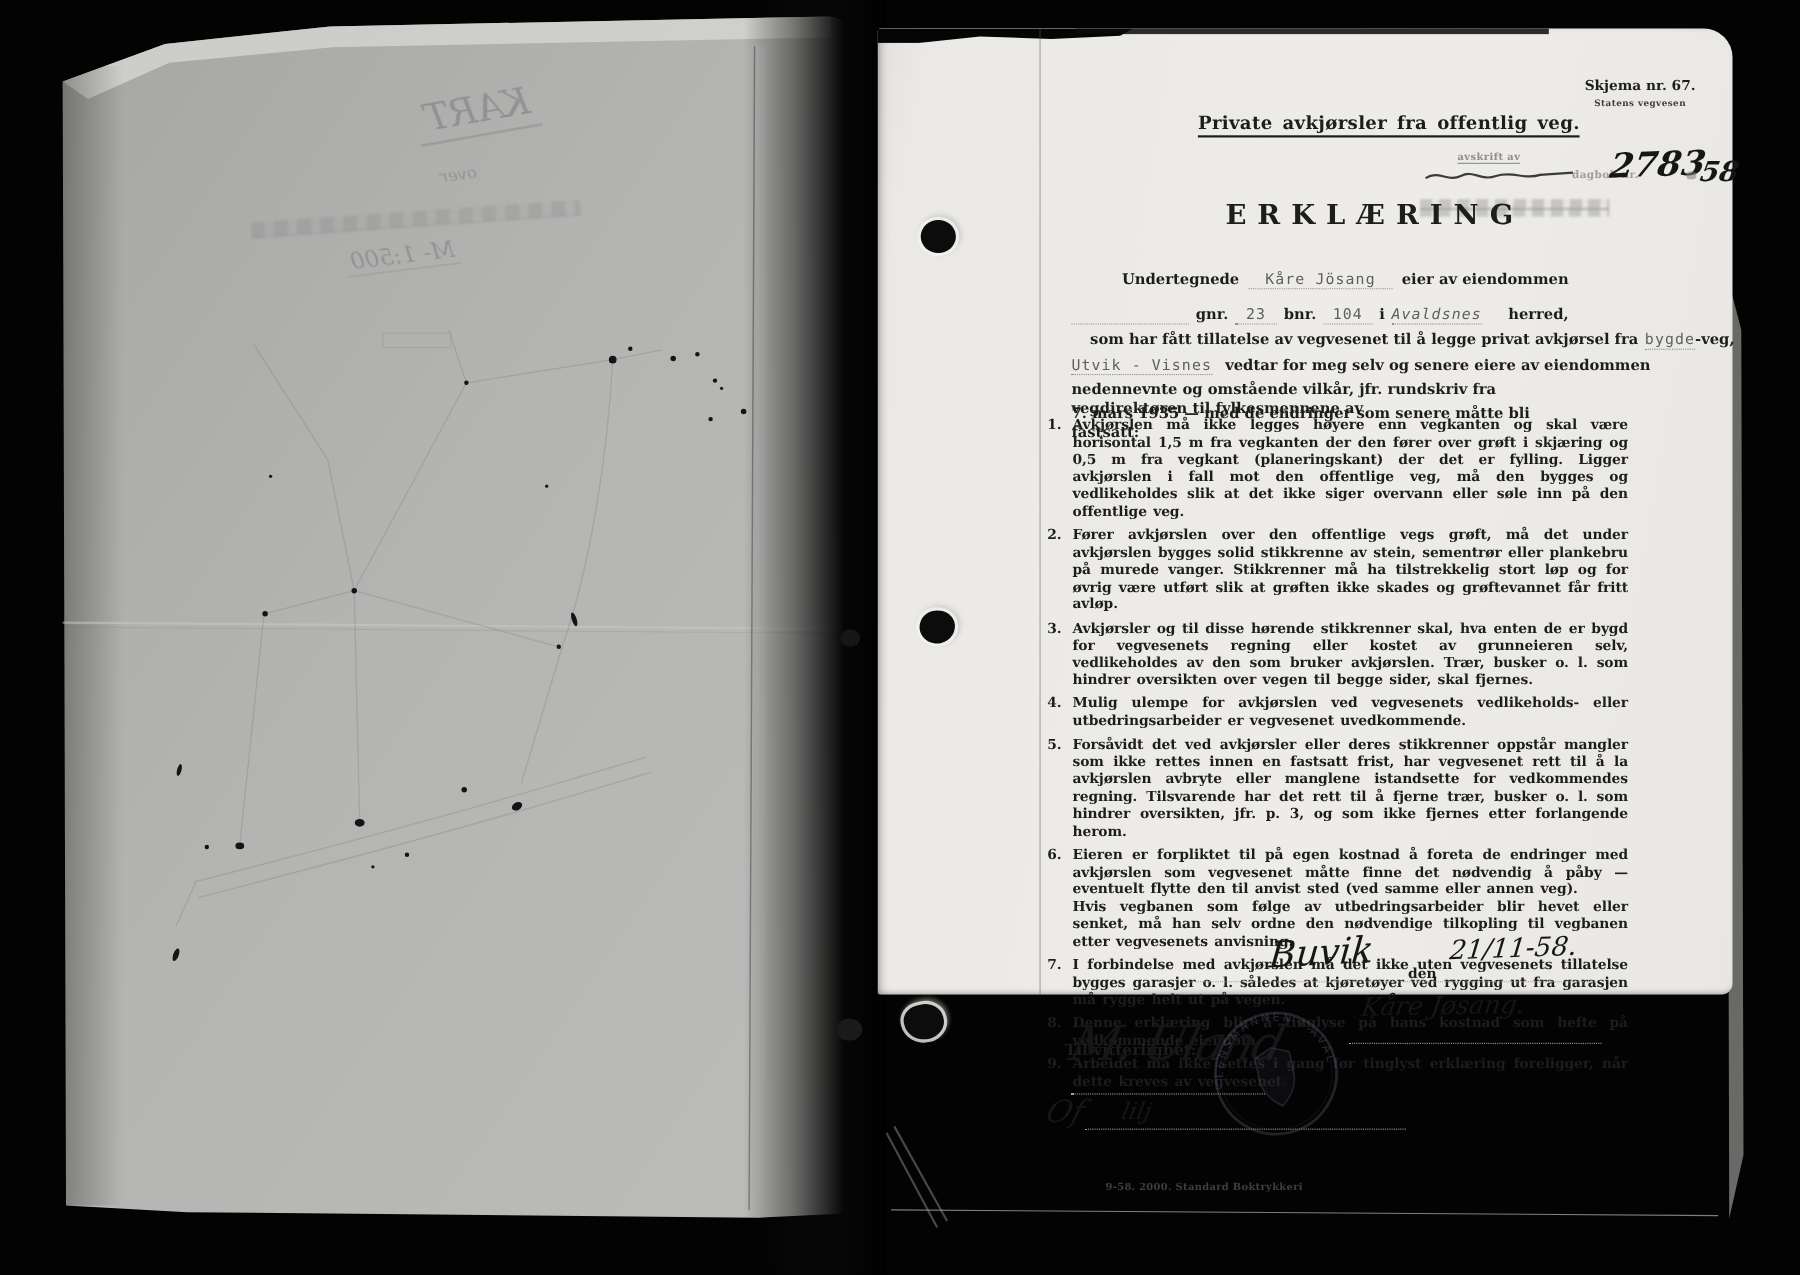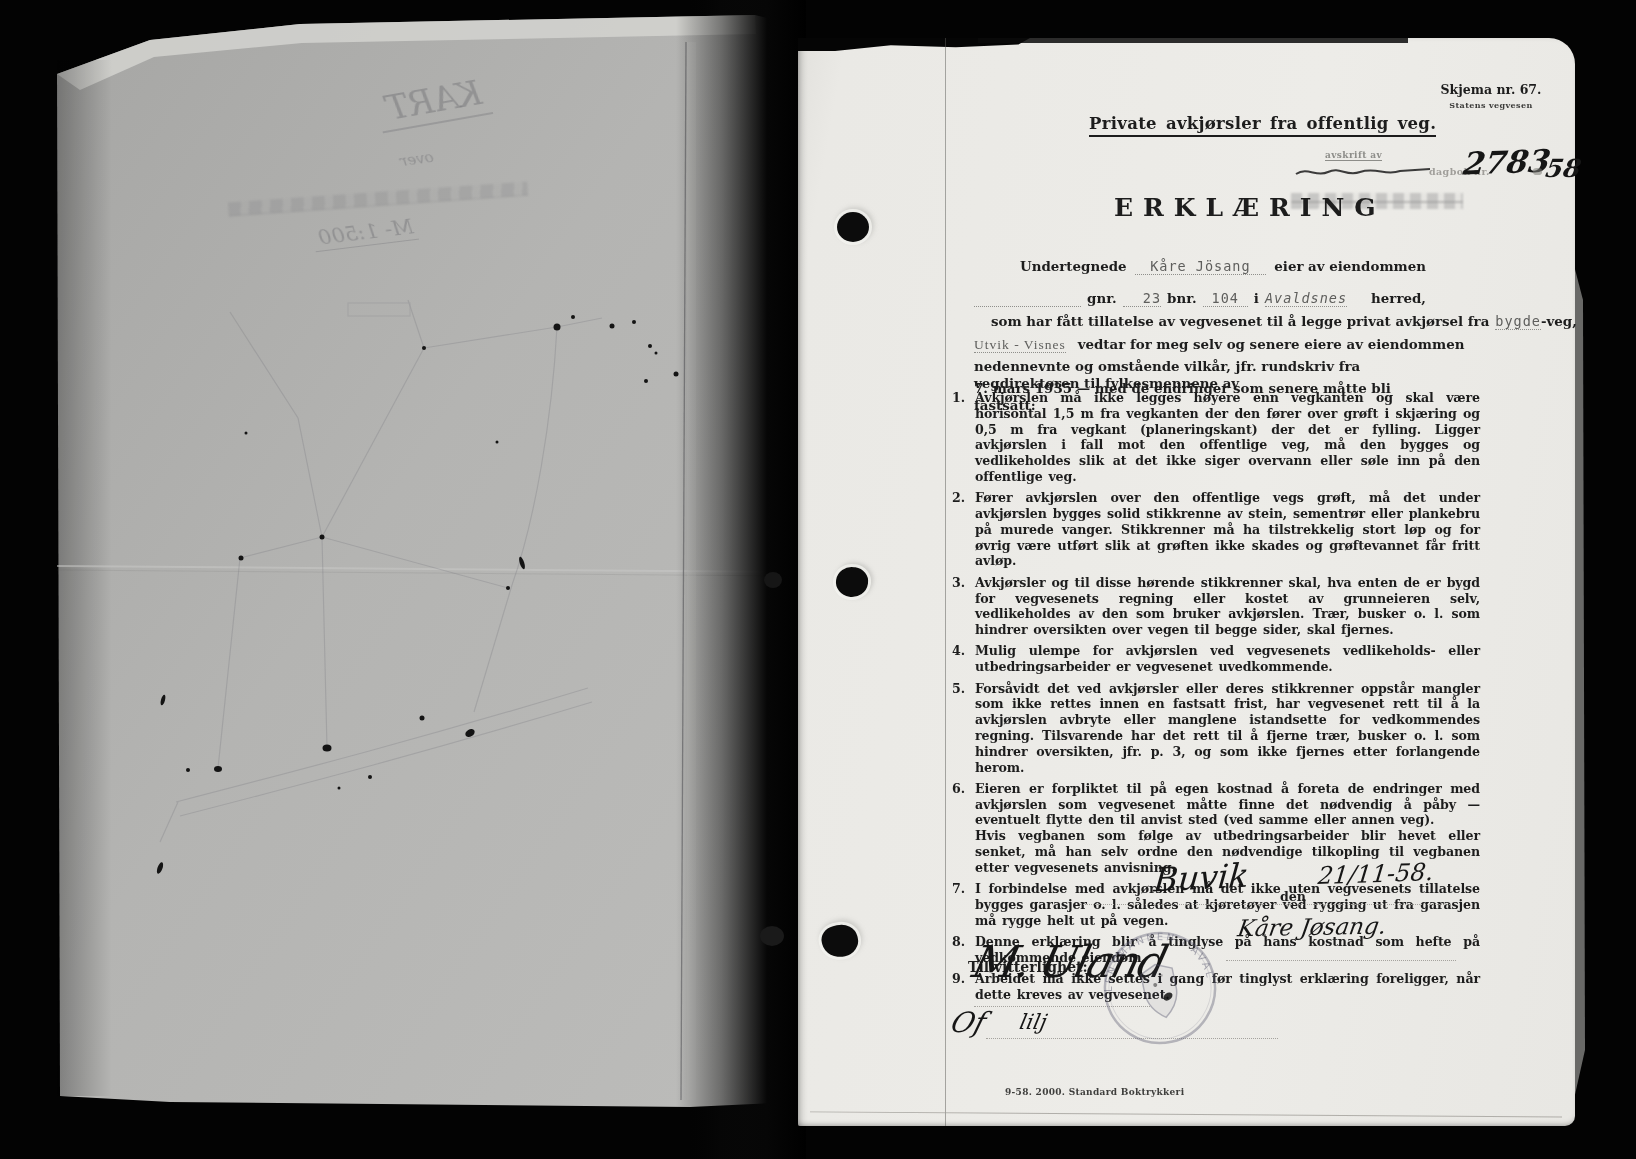--- a/index.html
+++ b/index.html
@@ -14,21 +14,21 @@
   .bleed-kart{left:378px;top:80px;font-size:34px;transform:scaleX(-1) rotate(10deg);
               border-bottom:2px solid rgba(104,104,110,.30);padding:0 8px 2px;}
   .bleed-over{left:400px;top:150px;font-size:15px;transform:scaleX(-1) rotate(8deg);}
   .bleed-bar{position:absolute;left:228px;top:192px;width:300px;height:14px;transform:rotate(-4deg);
              filter:blur(1.2px);opacity:.55;border-bottom:1.5px solid rgba(104,104,110,.35);
              background:repeating-linear-gradient(95deg,rgba(104,104,110,.30) 0 13px,rgba(104,104,110,.05) 13px 21px);}
   .bleed-scale{left:314px;top:220px;font-size:21px;transform:scaleX(-1) rotate(7deg);
                border-bottom:1.5px solid rgba(104,104,110,.30);padding:0 4px 1px;}
 
   
-  .page{position:absolute;left:798px;top:38px;width:777px;height:1088px;
+  .page{position:absolute;left:798px;top:26px;width:777px;height:878px;
         background:linear-gradient(100deg,#e2e1dd 0,#eae9e5 5%,#edece8 55%,#e8e7e3 100%);
         border-radius:2px 26px 10px 2px;
         box-shadow:inset 6px 0 10px -6px rgba(0,0,0,.45), inset 0 -4px 6px -4px rgba(0,0,0,.35);}
   .page .topjag{position:absolute;left:0;top:0;width:232px;height:13px;background:#050505;
         clip-path:polygon(0 0,100% 0,95% 50%,68% 72%,40% 55%,16% 100%,0 100%);}
   .page .topline{position:absolute;left:180px;top:0;width:430px;height:5px;background:#0a0a0a;opacity:.85;}
   .page .crease-v{position:absolute;left:147px;top:0;width:1px;height:100%;background:rgba(92,92,88,.5);}
   .page .stackline{position:absolute;left:12px;top:1076px;width:752px;height:1px;background:#a19f9a;
         transform:rotate(.4deg);opacity:.8;}
 
@@ -209,34 +209,34 @@
     <div class="abs print heading">ERKLÆRING</div>
 
     <div class="abs intro introrow" style="top:220px;">
       <span style="margin-left:46px;" class="print lbl">Undertegnede</span>
       <span class="fill typed" style="flex:1;margin:0 8px;">Kåre Jösang</span>
       <span class="print lbl">eier av eiendommen</span>
     </div>
     <div class="abs intro introrow" style="top:252px;">
       <span class="fill" style="width:128px;"></span>
       <span class="print lbl" style="margin:0 6px;">gnr.</span>
-      <span class="fill typed" style="width:46px;text-align:right;">23</span>
+      <span class="fill typed" style="width:46px;">23</span>
       <span class="print lbl" style="margin:0 6px;">bnr.</span>
       <span class="fill typed" style="width:54px;">104</span>
       <span class="print lbl" style="margin:0 6px;">i</span>
       <span class="fill typed" style="flex:1;font-style:italic;">Avaldsnes</span>
       <span class="print lbl" style="margin-left:24px;">herred,</span>
     </div>
     <div class="abs intro introrow" style="top:275px;margin-left:17px;">
       <span class="print lbl">som har fått tillatelse av vegvesenet til å legge privat avkjørsel fra</span>
       <span class="fill typed" style="flex:1;margin-left:6px;">bygde</span>
       <span class="print lbl">-veg,</span>
     </div>
     <div class="abs intro introrow" style="top:298px;">
-      <span class="fill typed" style="width:158px;font-family:Liberation Serif, serif;">Utvik - Visnes</span>
+      <span class="fill typed" style="width:158px;">Utvik - Visnes</span>
       <span class="print lbl" style="margin-left:12px;">vedtar for meg selv og senere eiere av eiendommen</span>
     </div>
     <div class="abs intro print" style="top:320px;">nedennevnte og omstående vilkår, jfr. rundskriv fra vegdirektøren til fylkesmennene av</div>
     <div class="abs intro print" style="top:342px;">7. mars 1935 — med de endringer som senere måtte bli fastsatt:</div>
 
     <div class="abs clauses">
       <div class="clause">
         <span class="cnum">1.</span>
         <span class="ctext">Avkjørslen må ikke legges høyere enn vegkanten og skal være horisontal 1,5 m fra vegkanten der den fører over grøft i skjæring og 0,5 m fra vegkant (planeringskant) der det er fylling. Ligger avkjørslen i fall mot den offentlige veg, må den bygges og vedlikeholdes slik at det ikke siger overvann eller søle inn på den offentlige veg.</span>
         </div>

